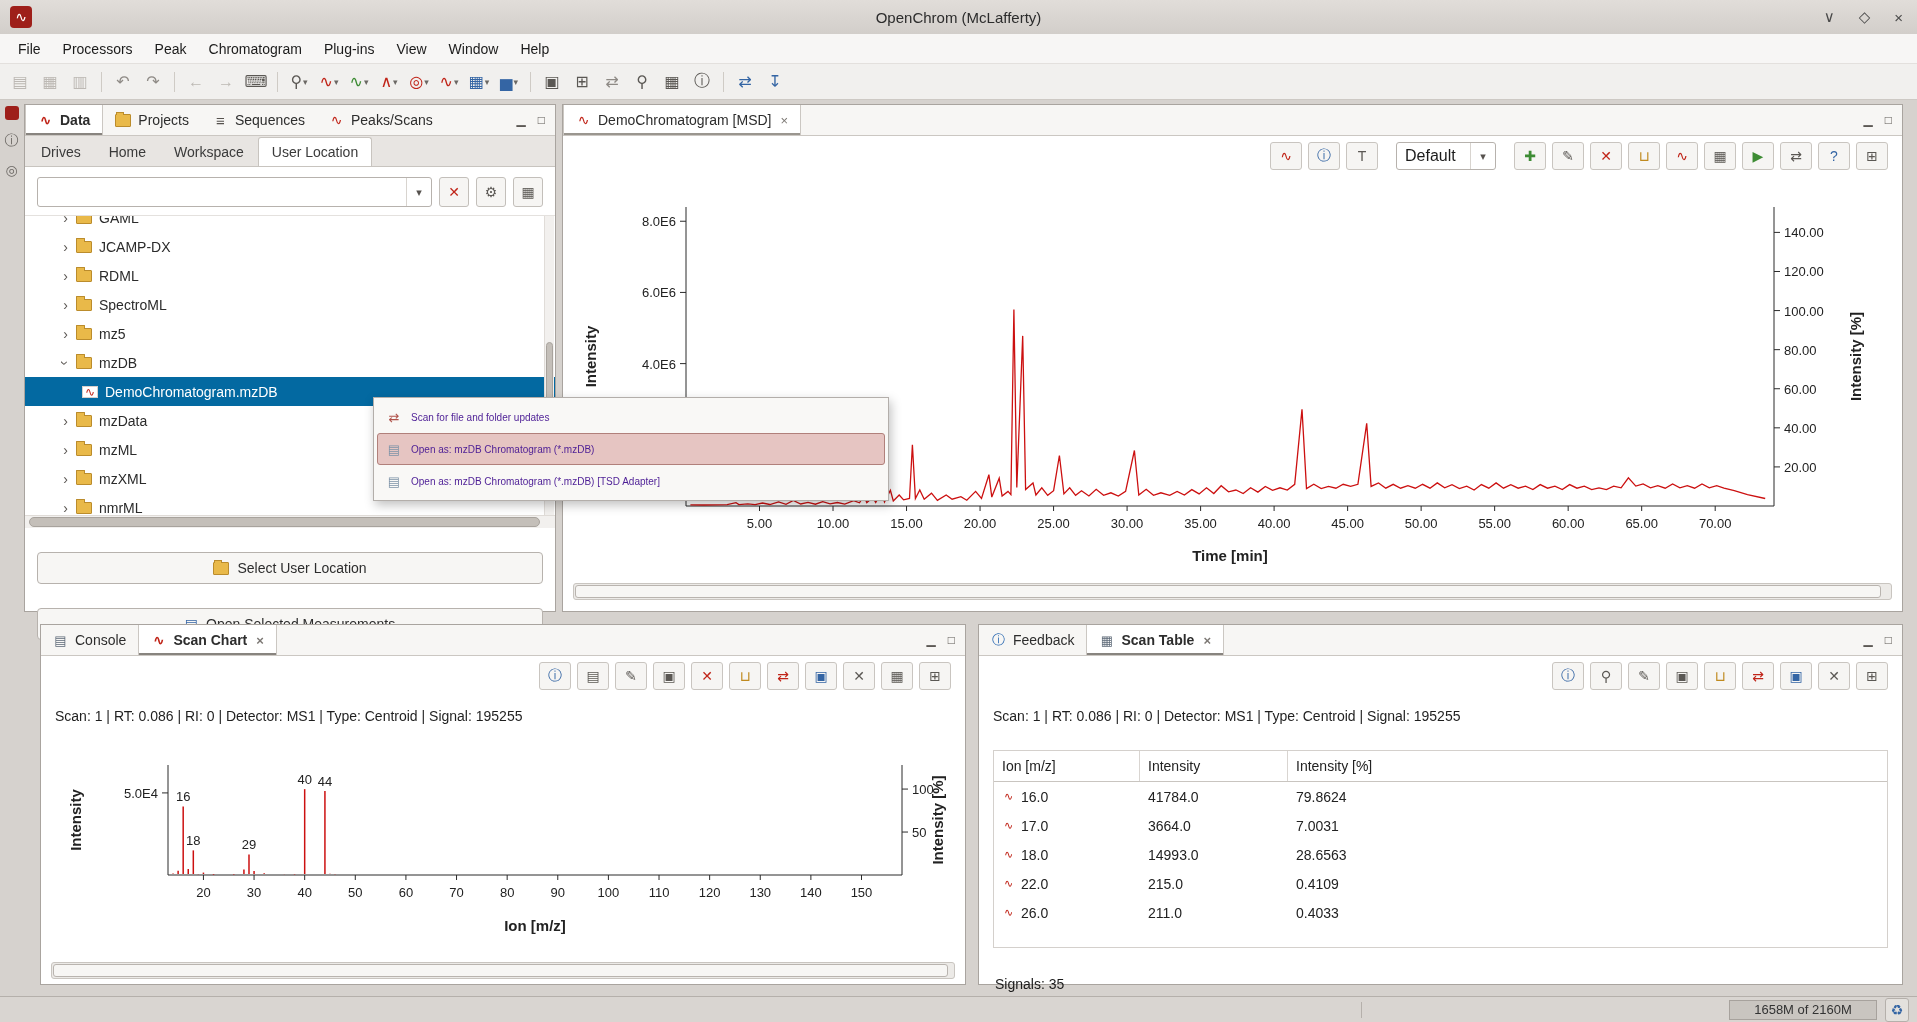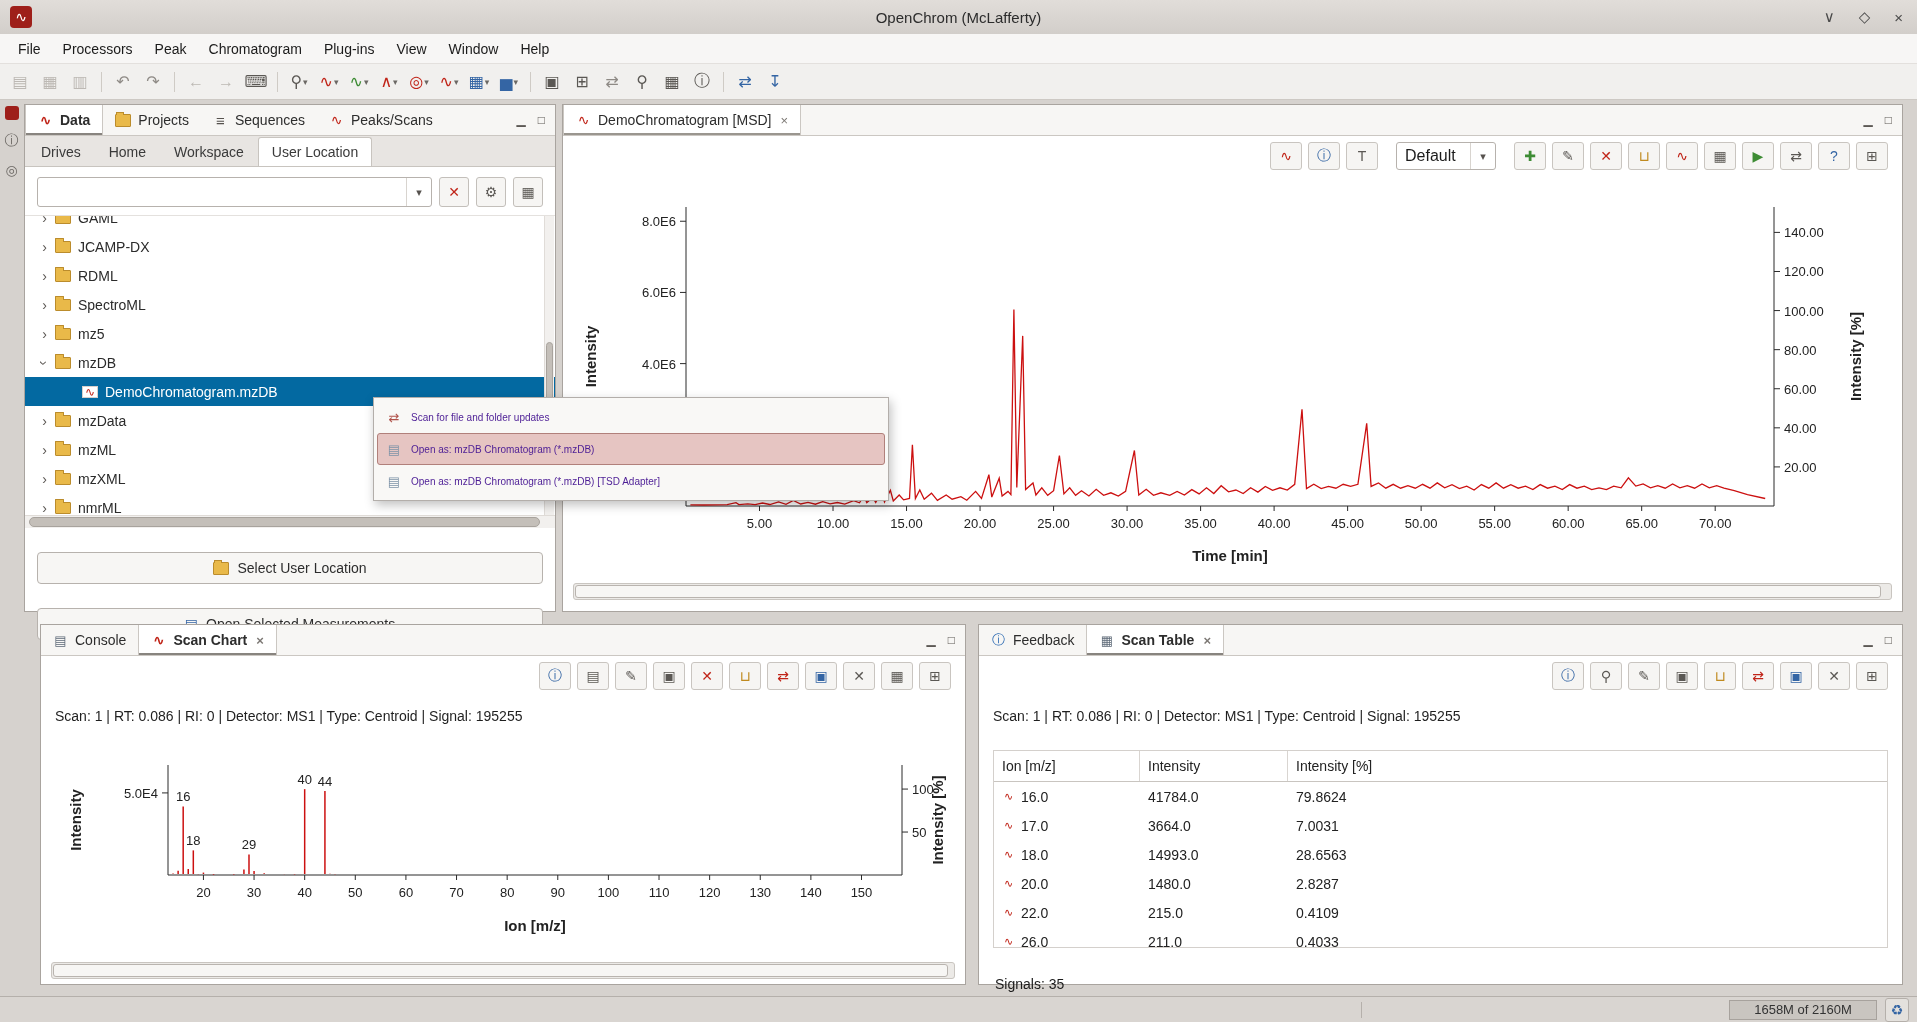--- a/index.html
+++ b/index.html
@@ -63,21 +63,21 @@
 
   .search-row{display:flex;align-items:center;gap:7px;padding:10px 12px 8px;}
   .combo{flex:1;height:30px;border:1px solid #b7b2ad;border-radius:3px;background:#fff;display:flex;align-items:center;box-sizing:border-box;}
   .combo-text{flex:1;padding:0 8px;font-size:16px;min-height:1px;}
   .combo-btn{width:24px;align-self:stretch;display:flex;align-items:center;justify-content:center;color:#56524e;font-size:11px;border-left:1px solid #d8d4cf;}
   .sbtn{width:28px;height:28px;border:1px solid #c3bfba;border-radius:3px;background:#f6f5f3;display:flex;align-items:center;justify-content:center;font-size:14px;color:#5b5854;flex:none;}
   .sbtn.red{color:#c02418;}
 
   .tree{position:relative;height:312px;overflow:hidden;border-top:1px solid #e4e1de;}
   .tree-inner{margin-top:-13px;}
-  .trow{display:flex;align-items:center;height:29px;padding-left:11px;font-size:14px;color:#2b2b2b;}
+  .trow{display:flex;align-items:center;height:29px;padding-left:32px;font-size:14px;color:#2b2b2b;}
   .trow .twisty{width:17px;font-size:14px;color:#5c5854;display:inline-flex;justify-content:center;flex:none;}
   .twisty.closed::before{content:"›";}
   .twisty.open::before{content:"›";display:inline-block;transform:rotate(90deg);}
   .fic{width:16px;height:12px;margin:0 7px 0 2px;position:relative;flex:none;box-sizing:border-box;}
   .ic-folder{background:#e9b949;border:1px solid #bb8c2c;border-radius:1px;}
   .ic-folder::before{content:"";position:absolute;top:-4px;left:-1px;width:7px;height:3px;background:#e9b949;border:1px solid #bb8c2c;border-bottom:none;border-radius:1px 1px 0 0;}
   .ic-chrom{background:#fff;border:1px solid #d8d0cc;display:flex;align-items:center;justify-content:center;}
   .ic-chrom::before{content:"∿";color:#c02418;font-size:12px;line-height:10px;}
   .trow.indent1{padding-left:38px;}
   .trow.selected{background:#0369a1;color:#fff;}
@@ -813,28 +813,20 @@
 
             <div class="trw">
               <span class="tc c1">
                 <span class="mini"></span>
                 <span>18.0</span>
               </span>
               <span class="tc c2">14993.0</span>
               <span class="tc c3">28.6563</span>
             </div>
 
-            <div class="trw">
-              <span class="tc c1">
-                <span class="mini"></span>
-                <span>20.0</span>
-              </span>
-              <span class="tc c2">1480.0</span>
-              <span class="tc c3">2.8287</span>
-            </div>
 
             <div class="trw">
               <span class="tc c1">
                 <span class="mini"></span>
                 <span>22.0</span>
               </span>
               <span class="tc c2">215.0</span>
               <span class="tc c3">0.4109</span>
             </div>
 

